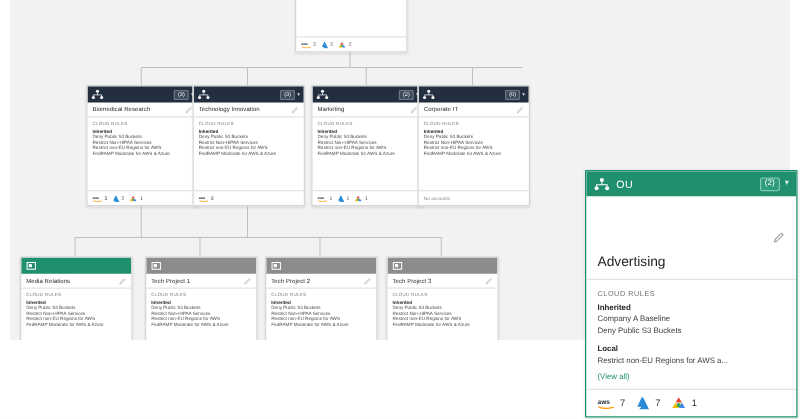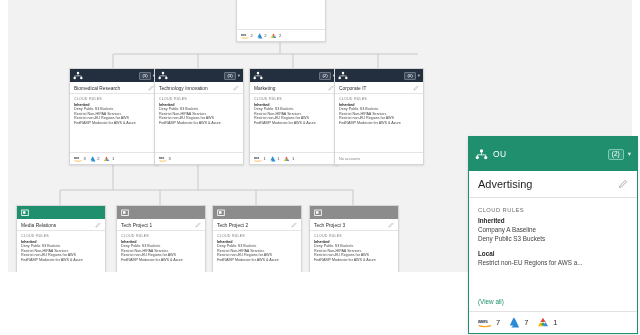--- a/index.html
+++ b/index.html
@@ -61,36 +61,36 @@
   .noacct{font-size:3.8px;color:#8a8a8a;}
 
   
   .panel{
     position:absolute;left:468px;top:136px;width:168px;height:196px;
     background:#ffffff;border:1px solid #1f8f6e;
     display:flex;flex-direction:column;overflow:hidden;
     box-shadow:0 1px 3px rgba(0,0,0,.12);
   }
   .panel-head{
-    background:#1f8f6e;height:34px;display:flex;align-items:center;
+    background:#1f8f6e;height:20px;display:flex;align-items:center;
     padding:0 6px;gap:5px;flex:0 0 auto;
   }
   .panel-head .ttl{font-size:8.5px;color:#ffffff;letter-spacing:.3px;}
   .panel-head .right{margin-left:auto;display:flex;align-items:center;gap:4px;}
   .panel-pill{
     border:1px solid #7fc9b2;border-radius:2px;background:#2e9b7b;
     color:#ffffff;font-size:6.5px;padding:.5px 3px;line-height:8px;
   }
   .panel-caret{color:#d8efe7;font-size:6.5px;line-height:8px;}
 
   .panel-title{
     display:flex;align-items:center;padding:7px 9px 7px 9px;
     border-bottom:1px solid #e2e2e2;flex:0 0 auto;
   }
-  .panel-title .n{font-size:11px;color:#1f1f1f;}
+  .panel-title .n{font-size:11px;color:#1f1f1f;margin-top:40px;}
   .panel-title .pen{margin-left:auto;}
 
   .panel-body{flex:1 1 auto;padding:9px 9px 0 9px;overflow:hidden;}
   .p-sec{font-size:5.8px;color:#6f6f6f;letter-spacing:.45px;margin-bottom:4px;}
   .p-sub{font-size:6.3px;color:#1f1f1f;font-weight:bold;margin-bottom:2px;}
   .p-rule{font-size:6.3px;color:#3f3f3f;line-height:8.5px;}
   .p-gap{height:7px;}
   .p-viewall{
     padding:0 9px 6px 9px;flex:0 0 auto;
     font-size:6.3px;color:#1f8f6e;

